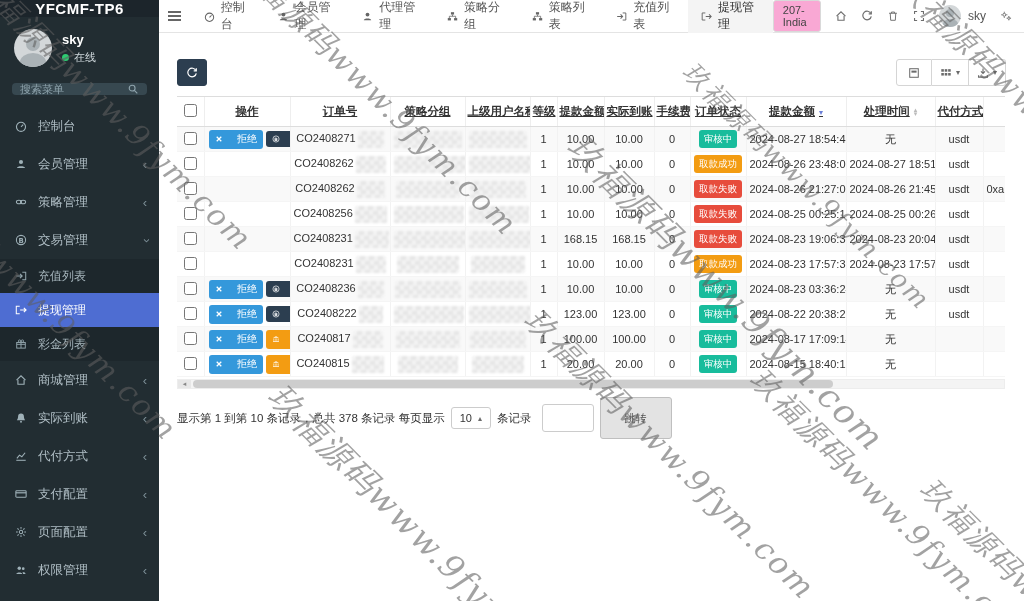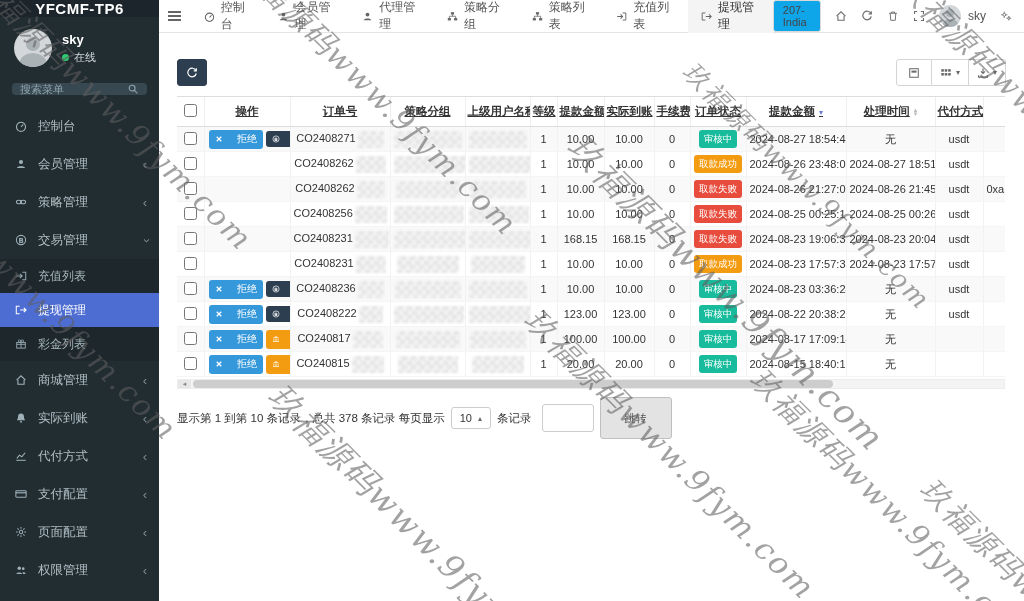--- a/index.html
+++ b/index.html
@@ -35,21 +35,21 @@
   
   .main { flex:1; display:flex; flex-direction:column; background:#fff; }
   .topbar { height:33px; background:#fff; border-bottom:1px solid #e4e4e4; display:flex; align-items:center; }
   .hamburger { width:34px; height:33px; display:flex; flex-direction:column; justify-content:center; align-items:center; gap:2.5px; cursor:pointer; }
   .hamburger span { width:13px; height:1.8px; background:#666; display:block; }
   .nav-tabs { display:flex; align-items:stretch; height:33px; }
   .nav-tab { display:flex; align-items:center; gap:6px; padding:0 13px; font-size:12px; color:#555; cursor:pointer; }
   .nav-tab .icon { color:#666; }
   .nav-tab.active { background:#f4f4f4; color:#333; }
   .nav-right { margin-left:auto; display:flex; align-items:center; gap:14px; padding-right:12px; }
-  .region-badge { border:1px solid #d9d9d9; background:#0ea5e9; border-radius:3px; padding:3px 9px; font-size:11px; color:#444; cursor:pointer; }
+  .region-badge { border:1px solid #d9d9d9; background:#f9a8d4; border-radius:3px; padding:3px 9px; font-size:11px; color:#444; cursor:pointer; }
   .nav-ic { color:#6d6d6d; cursor:pointer; display:flex; align-items:center; }
   .nav-user { display:flex; align-items:center; gap:7px; cursor:pointer; }
   .nav-user .mini-avatar { width:22px; height:22px; border-radius:50%; background:#d3d7d9; position:relative; overflow:hidden; }
   .nav-user .mini-avatar::before { content:""; position:absolute; left:50%; top:4px; width:8px; height:8px; margin-left:-4px; border-radius:50%; background:#aab2b6; }
   .nav-user .mini-avatar::after { content:""; position:absolute; left:50%; top:14px; width:15px; height:10px; margin-left:-7.5px; border-radius:50%; background:#aab2b6; }
   .nav-user .uname { font-size:12px; color:#555; }
 
   .content { flex:1; padding:26px 18px 0 18px; background:#fff; position:relative; }
   .toolbar { display:flex; align-items:center; }
   .btn-refresh { width:30px; height:27px; background:#2c3e50; border:1px solid #2c3e50; border-radius:3px; color:#fff; display:flex; align-items:center; justify-content:center; cursor:pointer; }

